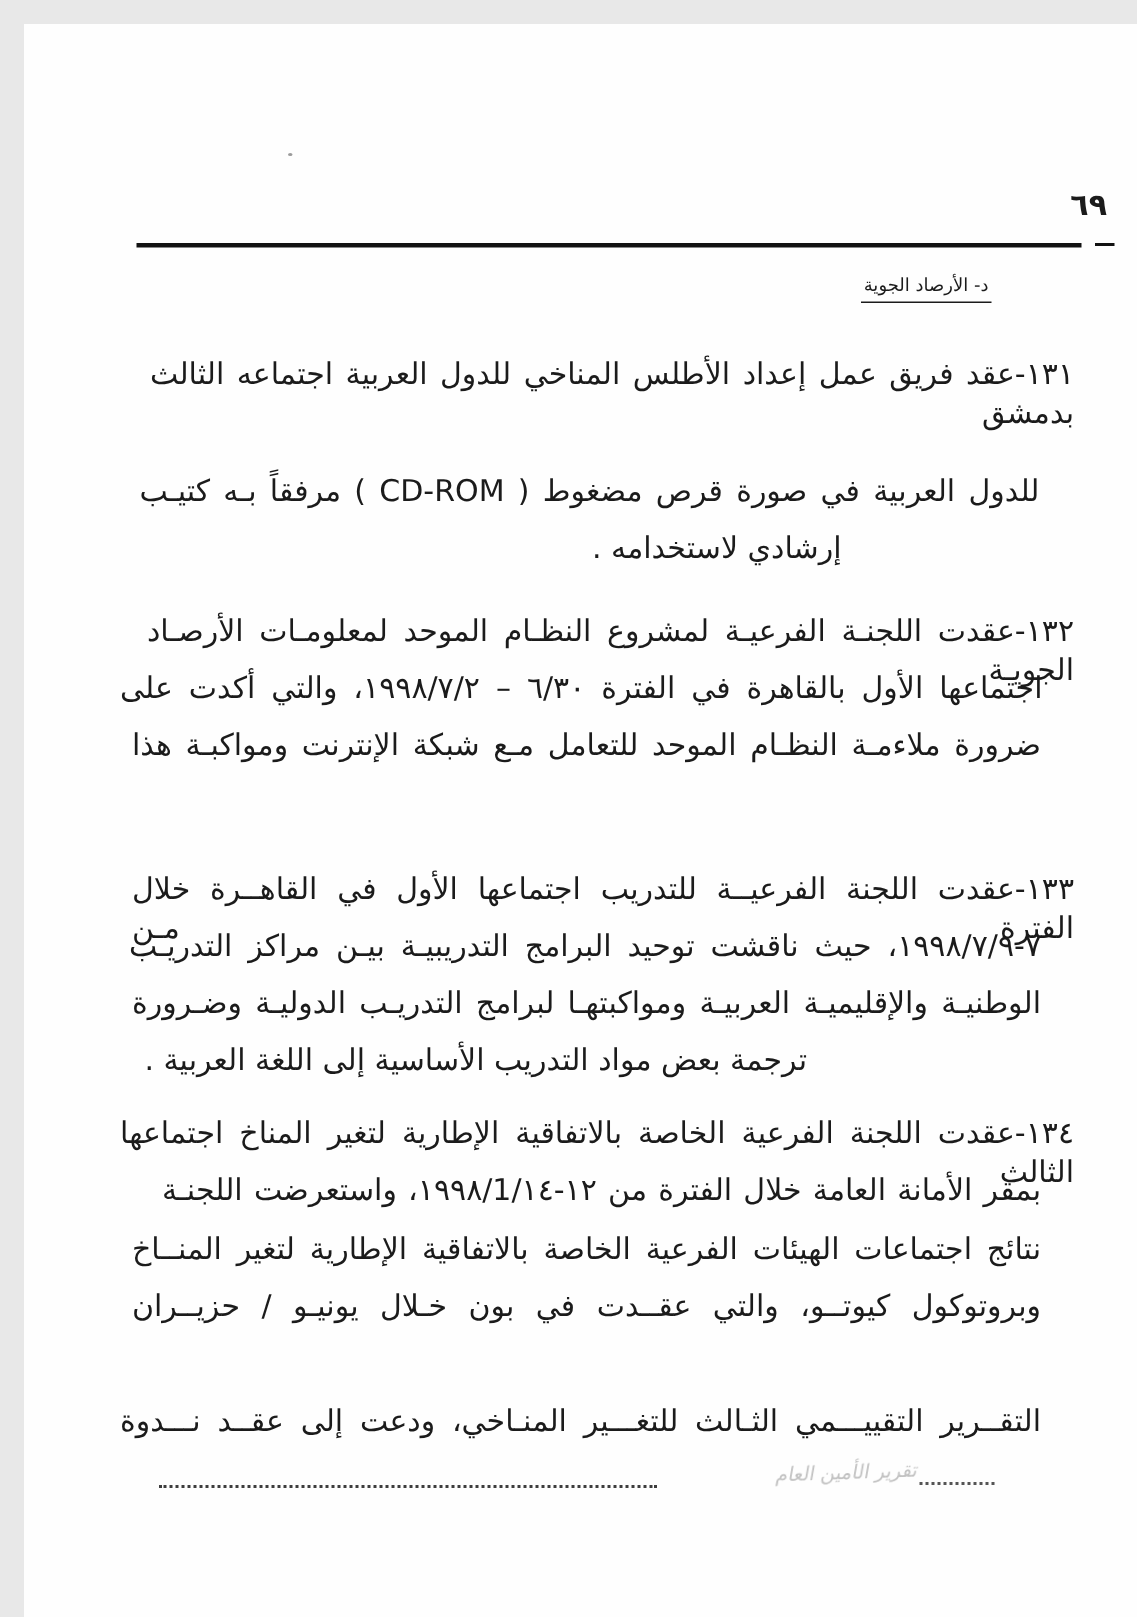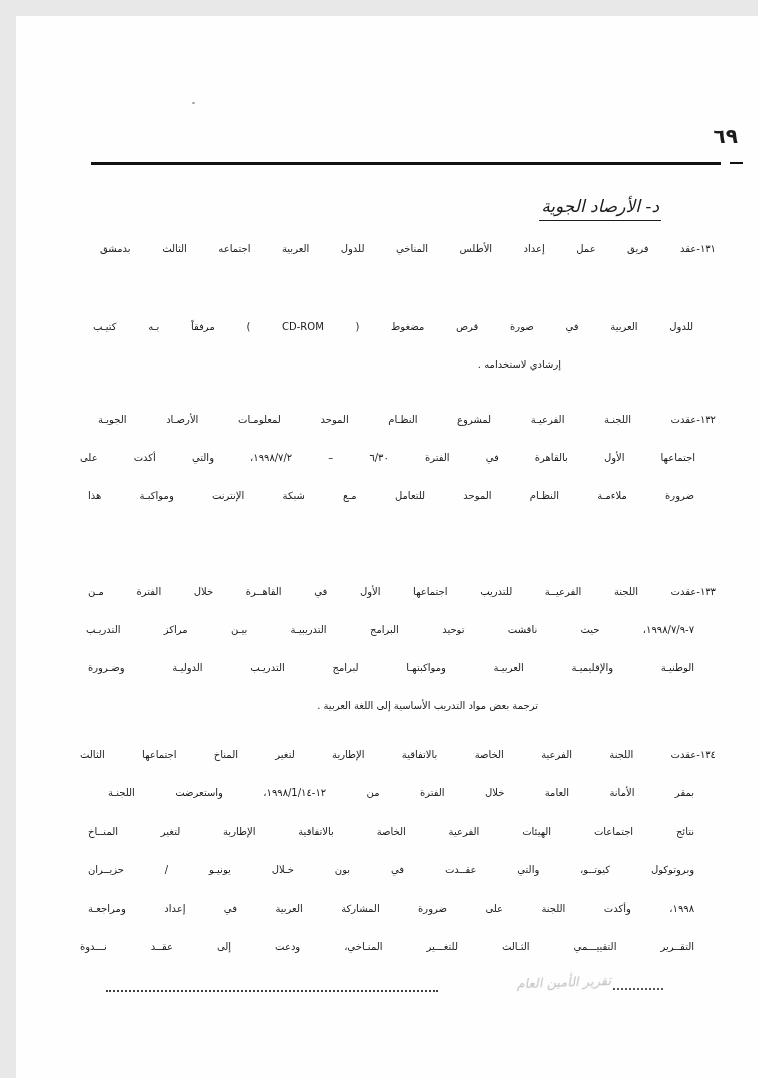--- a/index.html
+++ b/index.html
@@ -8,26 +8,26 @@
     margin:16px;overflow:hidden;
     font-family:"DejaVu Sans",sans-serif;color:#1b1b1b;
   }
   .pagenum{
     position:absolute;top:108px;right:36px;
     font-size:20px;font-weight:bold;direction:rtl;
   }
   .top-rule{position:absolute;top:146px;left:75px;width:630px;height:3px;background:#121212;}
   .top-rule-dash{position:absolute;top:146px;left:714px;width:13px;height:2px;background:#121212;}
   .heading{
-    position:absolute;top:180px;right:113px;
-    font-size:17px;direction:rtl;white-space:nowrap;
-    padding:0 2px 4px 2px;border-bottom:1.6px solid #1b1b1b;font-style:italic;
+    position:absolute;top:167px;right:113px;
+    font-size:12px;direction:rtl;white-space:nowrap;
+    padding:0 2px 4px 2px;border-bottom:1.6px solid #1b1b1b;
   }
   .bline{
-    position:absolute;direction:rtl;font-size:10px;line-height:26px;height:26px;
+    position:absolute;direction:rtl;font-size:20px;line-height:26px;height:26px;
   }
   .jline{text-align:justify;text-align-last:justify;overflow:visible;}
   .rline{white-space:nowrap;text-align:left;}
   .speck{position:absolute;top:86px;left:176px;width:3px;height:2px;background:#9b9b9b;border-radius:50%;}
   .footer-rule{position:absolute;top:974px;left:90px;width:332px;height:0;border-top:2.5px dotted #3d3d3d;}
   .footer-rule-short{position:absolute;top:972px;left:597px;width:50px;height:0;border-top:2px dotted #555;}
   .footer-note{
     position:absolute;top:960px;left:436px;width:160px;
     font-size:13px;direction:rtl;white-space:nowrap;
     color:#8f8f8f;opacity:.55;filter:blur(.4px);
@@ -56,20 +56,19 @@
 
   <div class="bline jline" style="top:563px;right:58px;left:72px;">١٣٣-عقدت اللجنة الفرعيــة للتدريب اجتماعها الأول في القاهــرة خلال الفترة  مـن</div>
   <div class="bline jline" style="top:601px;right:80px;left:70px;">٧-١٩٩٨/٧/٩، حيث ناقشت توحيد البرامج  التدريبيـة بيـن مراكز التدريـب</div>
   <div class="bline jline" style="top:639px;right:80px;left:72px;">الوطنيـة والإقليميـة العربيـة ومواكبتهـا لبرامج التدريـب الدوليـة وضـرورة</div>
   <div class="bline rline" style="top:677px;right:236px;">ترجمة بعض مواد التدريب الأساسية إلى اللغة العربية .</div>
 
   <div class="bline jline" style="top:726px;right:58px;left:64px;">١٣٤-عقدت اللجنة الفرعية الخاصة بالاتفاقية الإطارية لتغير المناخ اجتماعها الثالث</div>
   <div class="bline jline" style="top:764px;right:80px;left:92px;">بمقر الأمانة العامة خلال الفترة من ١٢-١٩٩٨/1/١٤، واستعرضت اللجنـة</div>
   <div class="bline jline" style="top:803px;right:80px;left:72px;">نتائج اجتماعات الهيئات الفرعية الخاصة  بالاتفاقية الإطارية لتغير المنــاخ</div>
   <div class="bline jline" style="top:841px;right:80px;left:72px;">وبروتوكول كيوتــو، والتي عقــدت في بون خـلال يونيـو / حزيــران</div>
-  <div class="bline jline" style="top:880px;right:80px;left:72px;">١٩٩٨، وأكدت اللجنة على ضرورة المشاركة  العربية في إعداد ومراجعـة</div>
   <div class="bline jline" style="top:918px;right:80px;left:64px;">التقــرير التقييـــمي الثـالث للتغـــير المنـاخي، ودعت إلى عقــد نـــدوة</div>
 
   <div class="footer-rule"></div>
   <div class="footer-note">تقرير الأمين العام</div>
   <div class="footer-rule-short"></div>
 
 </div>
 
 </body></html>

